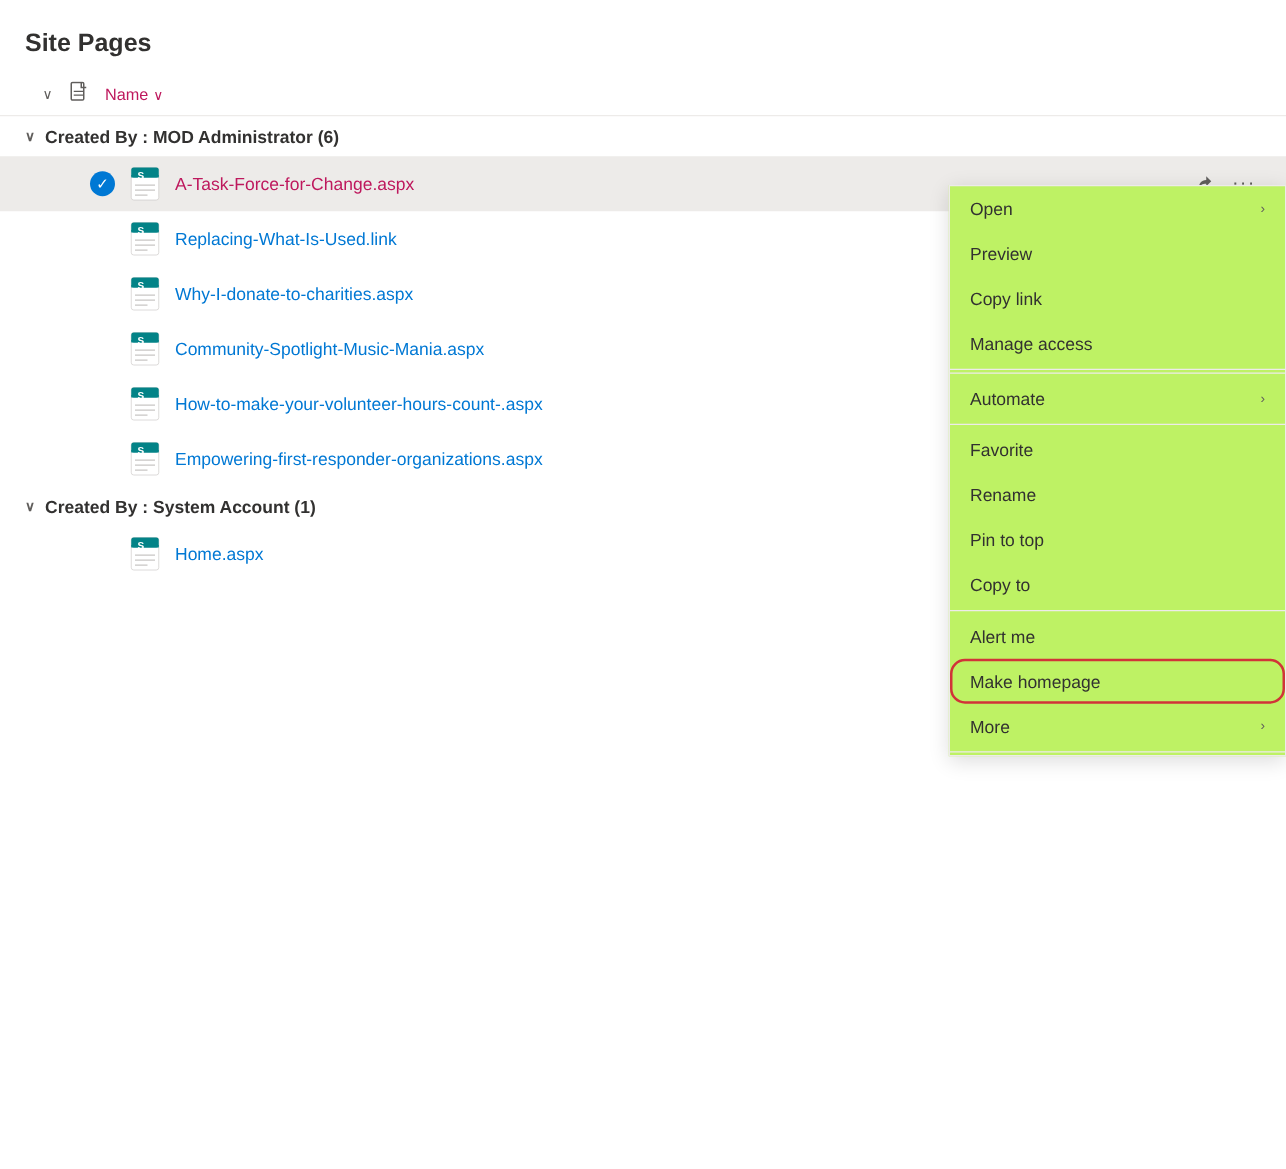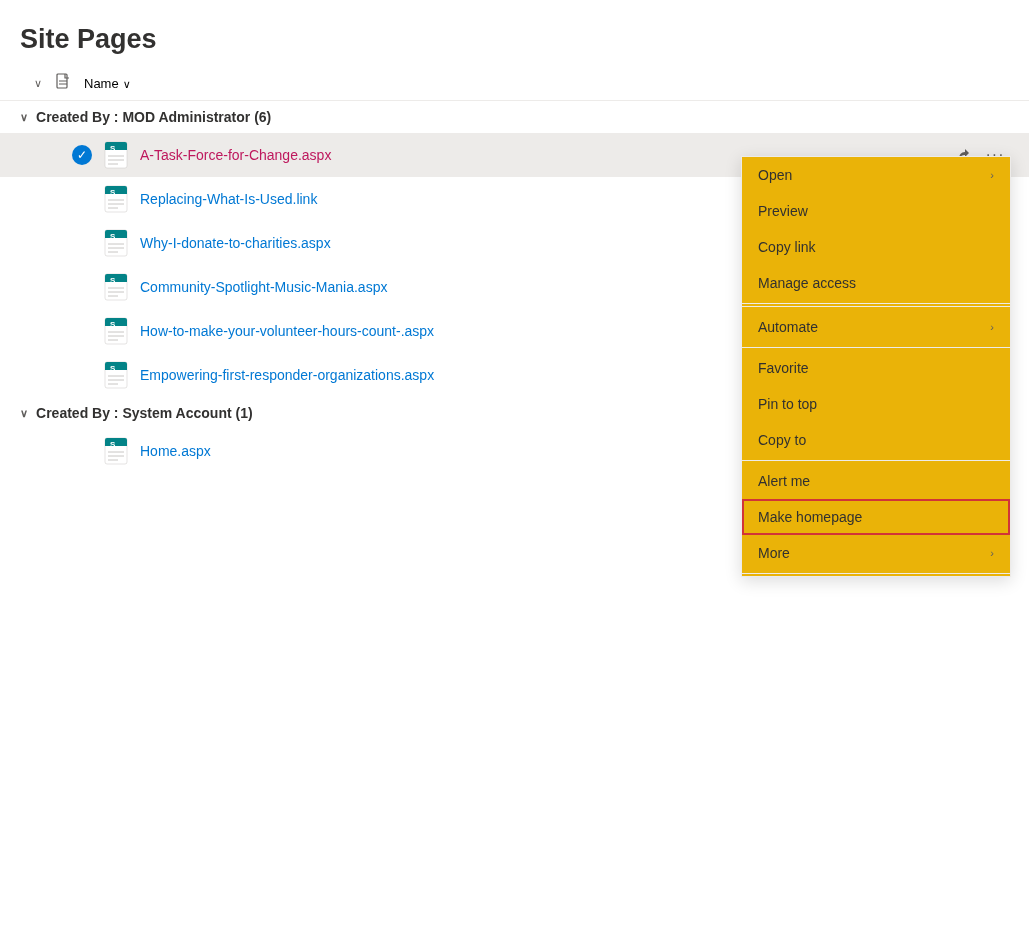--- a/index.html
+++ b/index.html
@@ -14,21 +14,21 @@
     .container {
       width: 1029px;
       height: 935px;
       background: #fff;
       position: relative;
       overflow: hidden;
       display: flex;
       flex-direction: column;
     }
     .page-title {
-      font-size: 27px;
+      font-size: 20px;
       font-weight: 600;
       color: #323130;
       padding: 24px 20px 12px 20px;
     }
     .file-list {
       flex: 1;
       overflow: hidden;
       position: relative;
     }
     
@@ -131,56 +131,57 @@
       font-size: 14px;
     }
     
     .indented {
       padding-left: 64px;
     }
 
     
     .context-menu {
       position: absolute;
-      right: 18px;
+      right: 0;
       top: 55px;
       width: 270px;
-      background: #eab308;
+      background: #bef264;
       border: 1px solid #edebe9;
       box-shadow: 0 4px 16px rgba(0,0,0,0.14);
       z-index: 100;
     }
     .menu-item {
       display: flex;
       align-items: center;
       justify-content: space-between;
       padding: 8px 16px;
       font-size: 14px;
       color: #323130;
       cursor: pointer;
       min-height: 36px;
     }
     .menu-item.highlighted {
       outline: 2px solid #d13438;
       outline-offset: -2px;
+      border-radius: 12px;
     }
     .menu-item .arrow {
       font-size: 11px;
       color: #605e5c;
     }
     .menu-divider {
       height: 1px;
       background: #edebe9;
       margin: 2px 0;
     }
     .col-header-name {
       display: flex;
       align-items: flex-end;
       font-size: 13px;
-      color: #000000;
+      color: #be185d;
     }
   </style>
 </head>
 <body>
 
 <div class="container">
 
   <div class="page-title">Site Pages</div>
 
   <div class="col-header">
@@ -364,20 +365,23 @@
       <div class="menu-item">
         <span>Automate</span>
         <span class="arrow">›</span>
       </div>
       <div class="menu-divider"></div>
 
       <div class="menu-item">
         <span>Favorite</span>
       </div>
 
+      <div class="menu-item">
+        <span>Rename</span>
+      </div>
 
       <div class="menu-item">
         <span>Pin to top</span>
       </div>
 
       <div class="menu-item">
         <span>Copy to</span>
       </div>
       <div class="menu-divider"></div>
 

